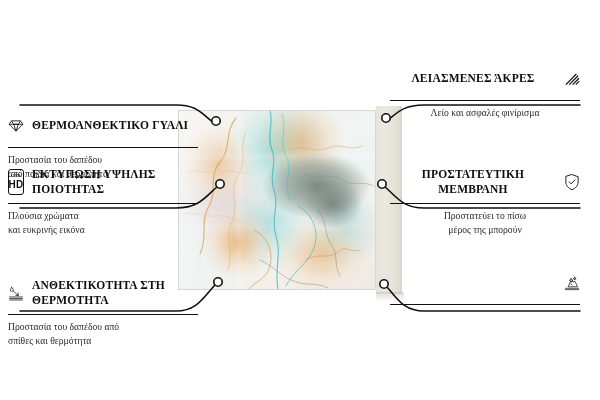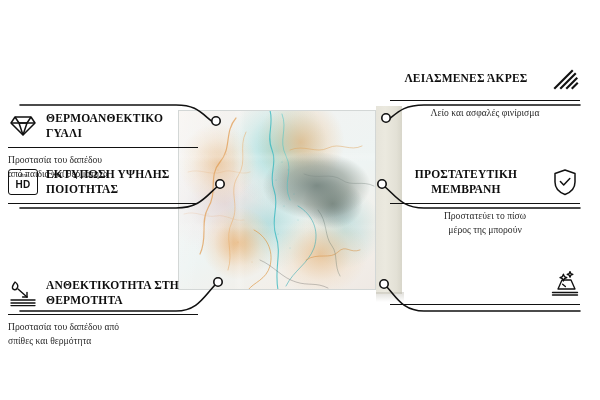--- a/index.html
+++ b/index.html
@@ -111,21 +111,21 @@
   .feature-head {
     display: flex;
     align-items: center;
     gap: 8px;
     min-height: 34px;
   }
   .feature.right .feature-head { flex-direction: row-reverse; }
 
   .feature-icon {
     flex: 0 0 auto;
-    width: 30px;
+    width: 16px;
     height: 30px;
     display: flex;
     align-items: center;
     justify-content: center;
   }
   .feature-icon svg { display: block; }
 
   .feature-title {
     flex: 1 1 auto;
     font-family: "Liberation Serif", "DejaVu Serif", serif;
@@ -270,20 +270,22 @@
   <div class="feature-head">
     <span class="feature-icon">
       <span class="ultra-hd-badge">
         <span class="u">ultra</span>
         <span class="hd">HD</span>
       </span>
     </span>
     <span class="feature-title">ΕΚΤΥΠΩΣΗ ΥΨΗΛΗΣ ΠΟΙΟΤΗΤΑΣ</span>
   </div>
   <div class="feature-rule"></div>
+  <div class="feature-body" style="white-space:pre-line">Πλούσια χρώματα
+και ευκρινής εικόνα</div>
 </div>
 
 <div class="feature left" id="feature-heat-resist">
   <div class="feature-head">
     <span class="feature-icon">
       <svg width="30" height="27" viewBox="0 0 30 27">
         <g fill="none" stroke="#111" stroke-width="1.4" stroke-linejoin="round" stroke-linecap="round">
           <path d="M7 2 C10 4 10.5 6.5 9 8.5 C7.6 10.4 5 10 4.4 8 C3.9 6.2 5.4 4.6 7 2 Z"></path>
           <path d="M10 9 L19 17"></path>
           <path d="M19 17 L19 12.4"></path>

